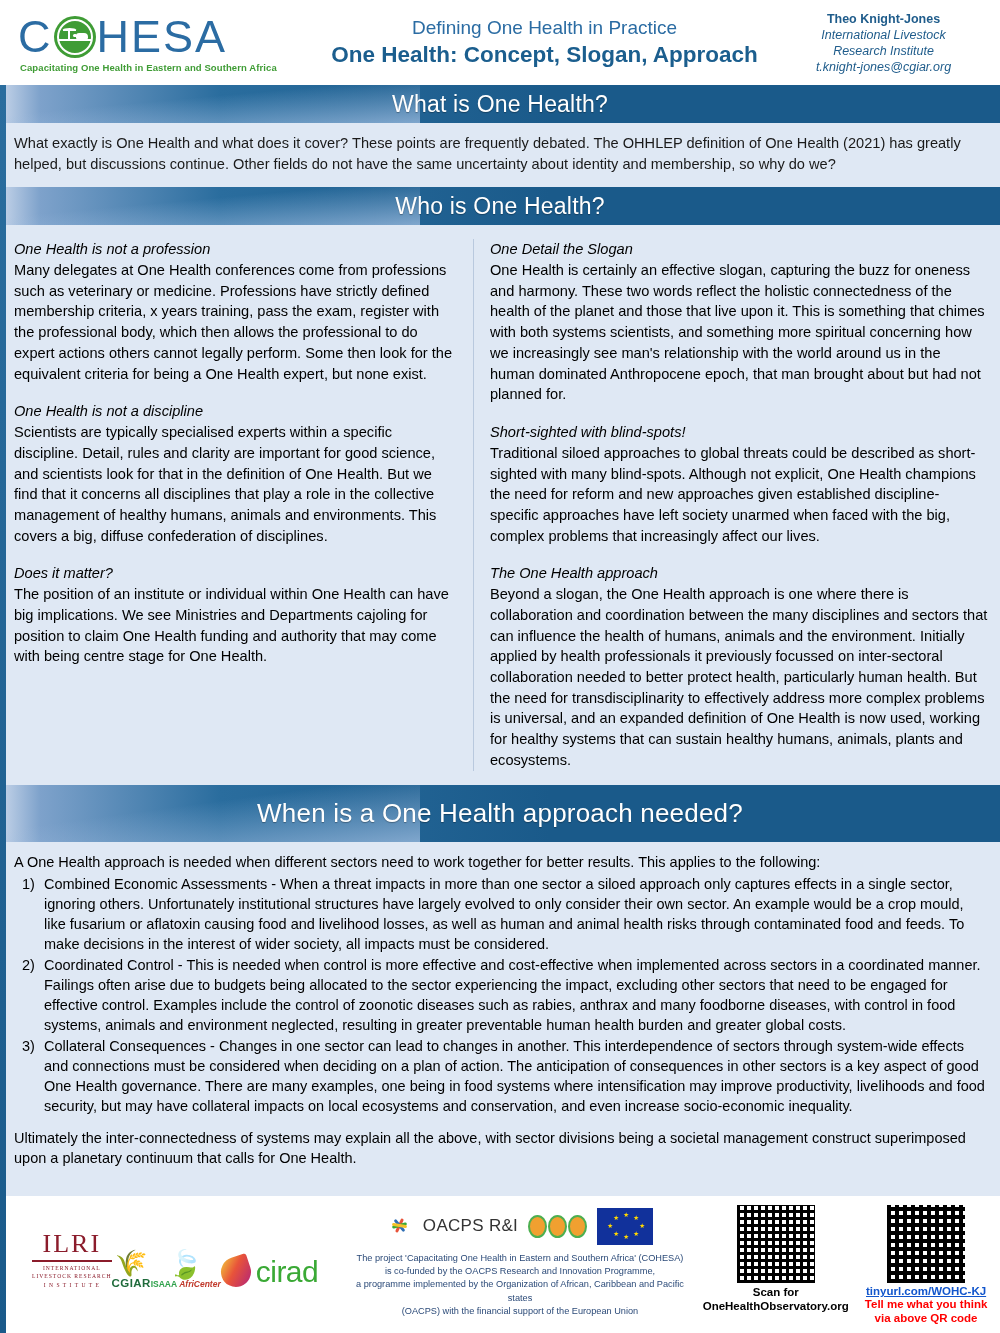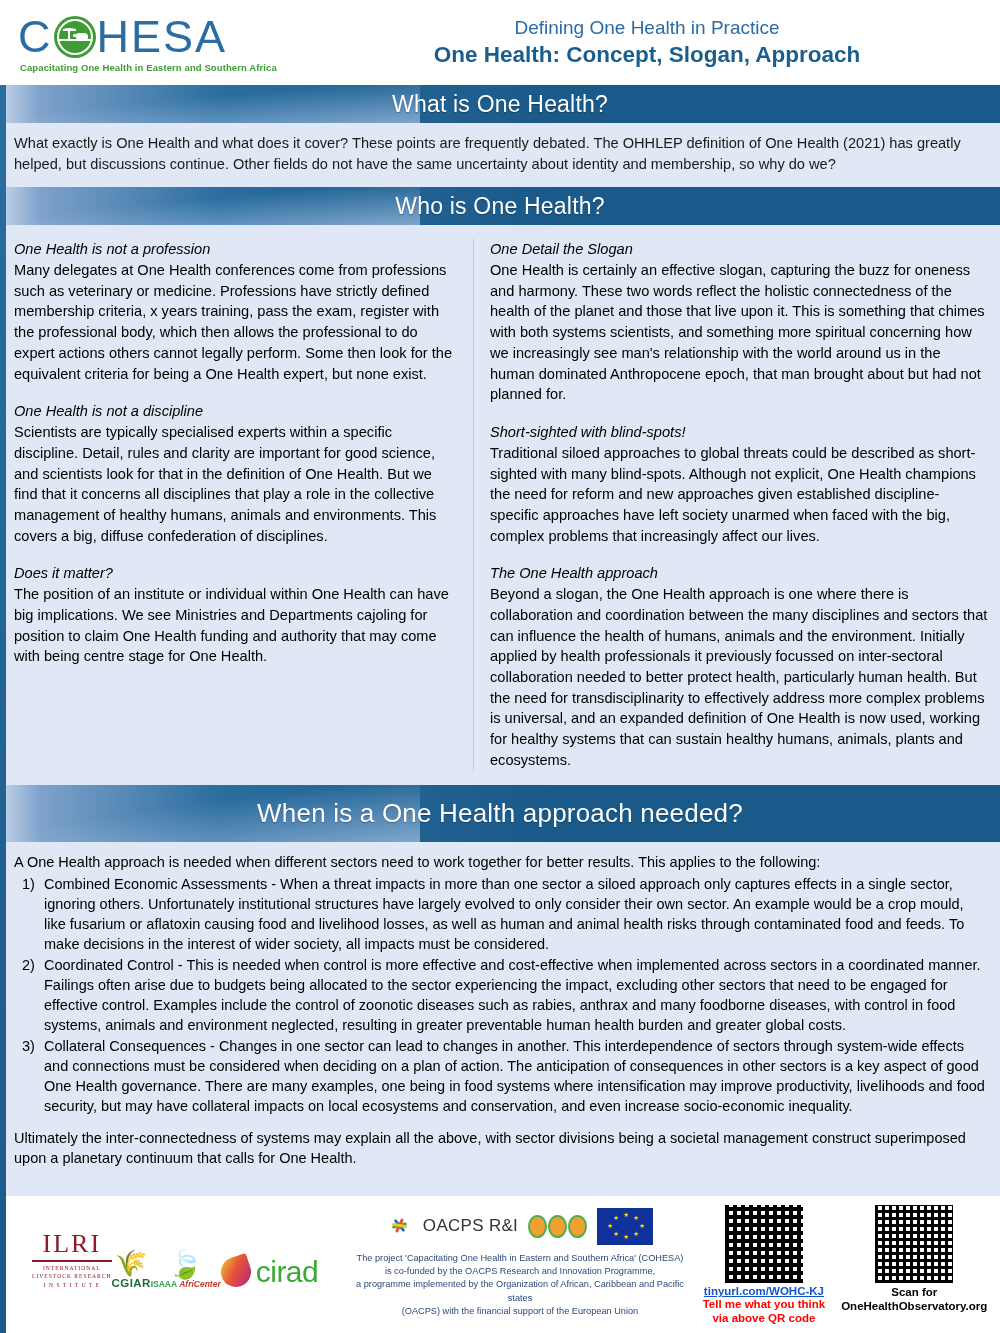--- a/index.html
+++ b/index.html
@@ -288,20 +288,26 @@
         <span class="post">HESA</span>
       </div>
       <div class="logo-tagline">Capacitating One Health in Eastern and Southern Africa</div>
     </div>
 
     <div class="title-block">
       <div class="title-sub">Defining One Health in Practice</div>
       <div class="title-main">One Health: Concept, Slogan, Approach</div>
     </div>
 
+    <div class="author-block">
+      <div class="author-name">Theo Knight-Jones</div>
+      <div class="author-line">International Livestock</div>
+      <div class="author-line">Research Institute</div>
+      <div class="author-line">t.knight-jones@cgiar.org</div>
+    </div>
   </div>
 
   <div class="band">
     <span class="band-title">What is One Health?</span>
   </div>
   <div class="panel">
     <p class="intro-text">What exactly is One Health and what does it cover? These points are frequently debated. The OHHLEP definition of One Health (2021) has greatly helped, but discussions continue. Other fields do not have the same uncertainty about identity and membership, so why do we?</p>
   </div>
 
   <div class="band">
@@ -426,28 +432,28 @@
       <div class="funding-text">
         <div>The project 'Capacitating One Health in Eastern and Southern Africa' (COHESA)</div>
         <div>is co-funded by the OACPS Research and Innovation Programme,</div>
         <div>a programme implemented by the Organization of African, Caribbean and Pacific states</div>
         <div>(OACPS) with the financial support of the European Union</div>
       </div>
     </div>
 
     <div class="footer-right">
       <div class="qr-item">
+        <div class="qr-box qr-b"></div>
+        <div class="qr-black">Scan for</div>
+        <div class="qr-black">OneHealthObservatory.org</div>
+      </div>
+      <div class="qr-item">
         <div class="qr-box qr-a"></div>
         <a class="qr-link" href="#">tinyurl.com/WOHC-KJ</a>
         <div class="qr-red">Tell me what you think</div>
         <div class="qr-red">via above QR code</div>
       </div>
-      <div class="qr-item">
-        <div class="qr-box qr-b"></div>
-        <div class="qr-black">Scan for</div>
-        <div class="qr-black">OneHealthObservatory.org</div>
-      </div>
     </div>
   </div>
 
   <div class="bottom-band"></div>
   <div class="edge-left"></div>
 </div>
 
 </body></html>

